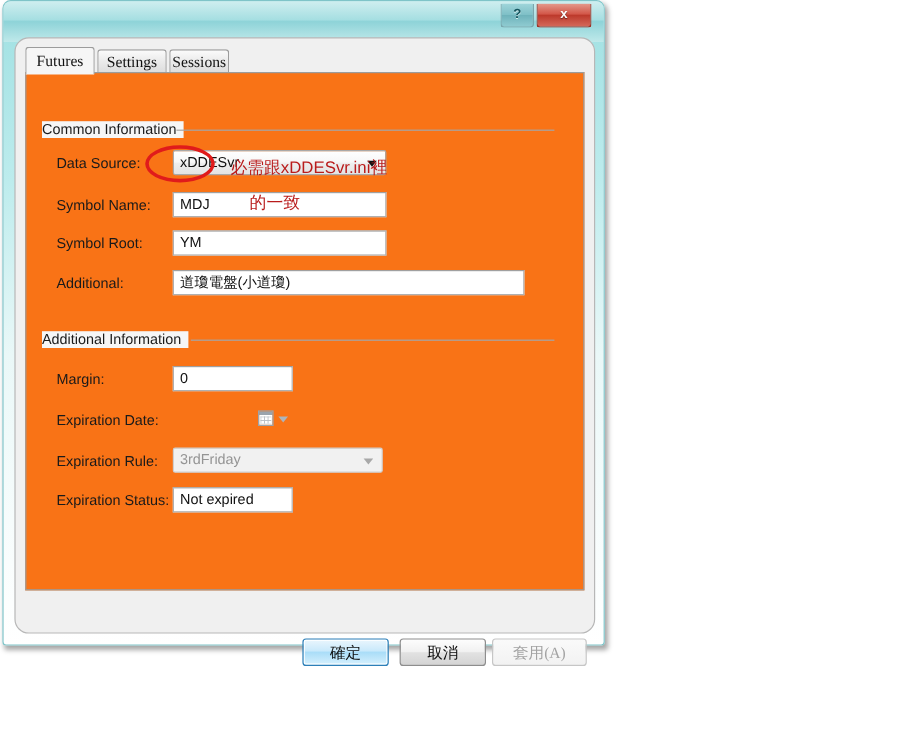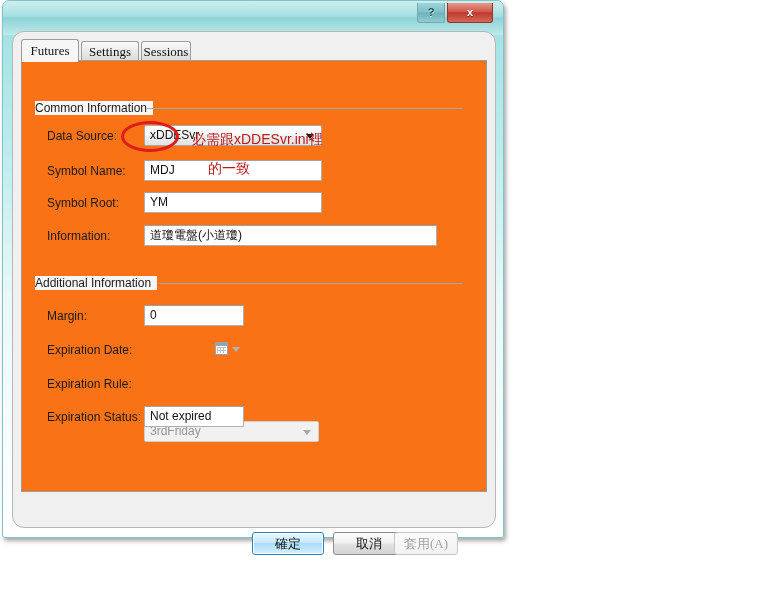--- a/index.html
+++ b/index.html
@@ -322,47 +322,47 @@
         <span>xDDESvr</span>
         <span class="caret"></span>
       </div>
 
       <div class="flabel" style="left:25px; top:103px;">Symbol Name:</div>
       <div class="tbox" style="left:122px; top:99px; width:178px;">MDJ</div>
 
       <div class="flabel" style="left:25px; top:135px;">Symbol Root:</div>
       <div class="tbox" style="left:122px; top:131px; width:178px;">YM</div>
 
-      <div class="flabel" style="left:25px; top:168px;">Information:</div>
+      <div class="flabel" style="left:25px; top:168px;">Additional:</div>
       <div class="tbox" style="left:122px; top:164px; width:293px;">道瓊電盤(小道瓊)</div>
 
       <div class="group-label" style="left:13px; top:215px;">Additional Information</div>
       <div class="group-line" style="left:137px; top:222px; width:303px;"></div>
 
       <div class="flabel" style="left:25px; top:248px;">Margin:</div>
       <div class="tbox" style="left:122px; top:244px; width:100px;">0</div>
 
       <div class="flabel" style="left:25px; top:282px;">Expiration Date:</div>
 
       <div class="flabel" style="left:25px; top:316px;">Expiration Rule:</div>
-      <div class="combo disabled" style="left:122px; top:312px; width:175px;margin-top:48px;">
+      <div class="combo disabled" style="left:122px; top:312px; width:175px;">
         <span>3rdFriday</span>
         <span class="caret"></span>
       </div>
 
       <div class="flabel" style="left:25px; top:349px;">Expiration Status:</div>
       <div class="tbox" style="left:122px; top:345px; width:100px;">Not expired</div>
 
     </div>
 
     <div id="date-glyph"></div>
     <div id="date-caret"></div>
 
     <div class="btn default" style="left:239px; width:72px;">確定</div>
     <div class="btn" style="left:320px; width:72px;">取消</div>
-    <div class="btn disabled" style="left:381px; width:64px;">套用(A)</div>
+    <div class="btn disabled" style="left:397px; width:79px;">套用(A)</div>
 
   </div>
 </div>
 
 <div id="ellipse"></div>
 <div class="annot" style="left:192px; top:131px;">必需跟xDDESvr.ini裡</div>
 <div class="annot" style="left:208px; top:160px;">的一致</div>
 
 </body></html>

